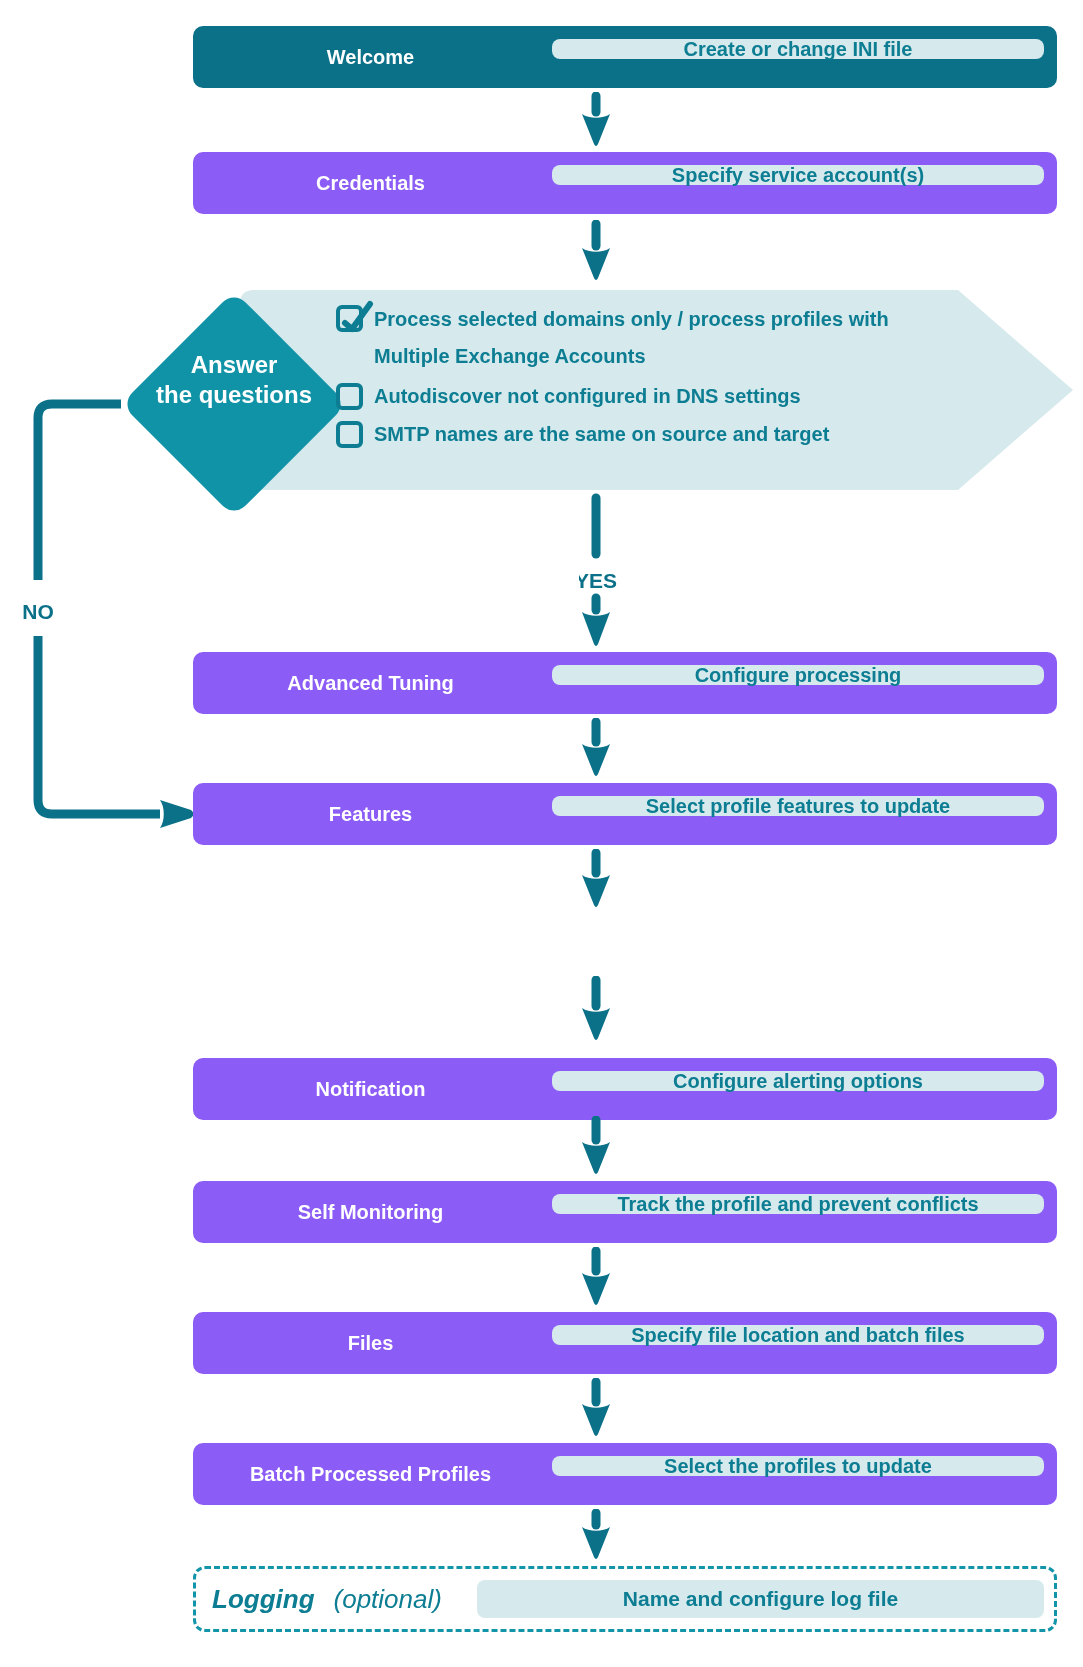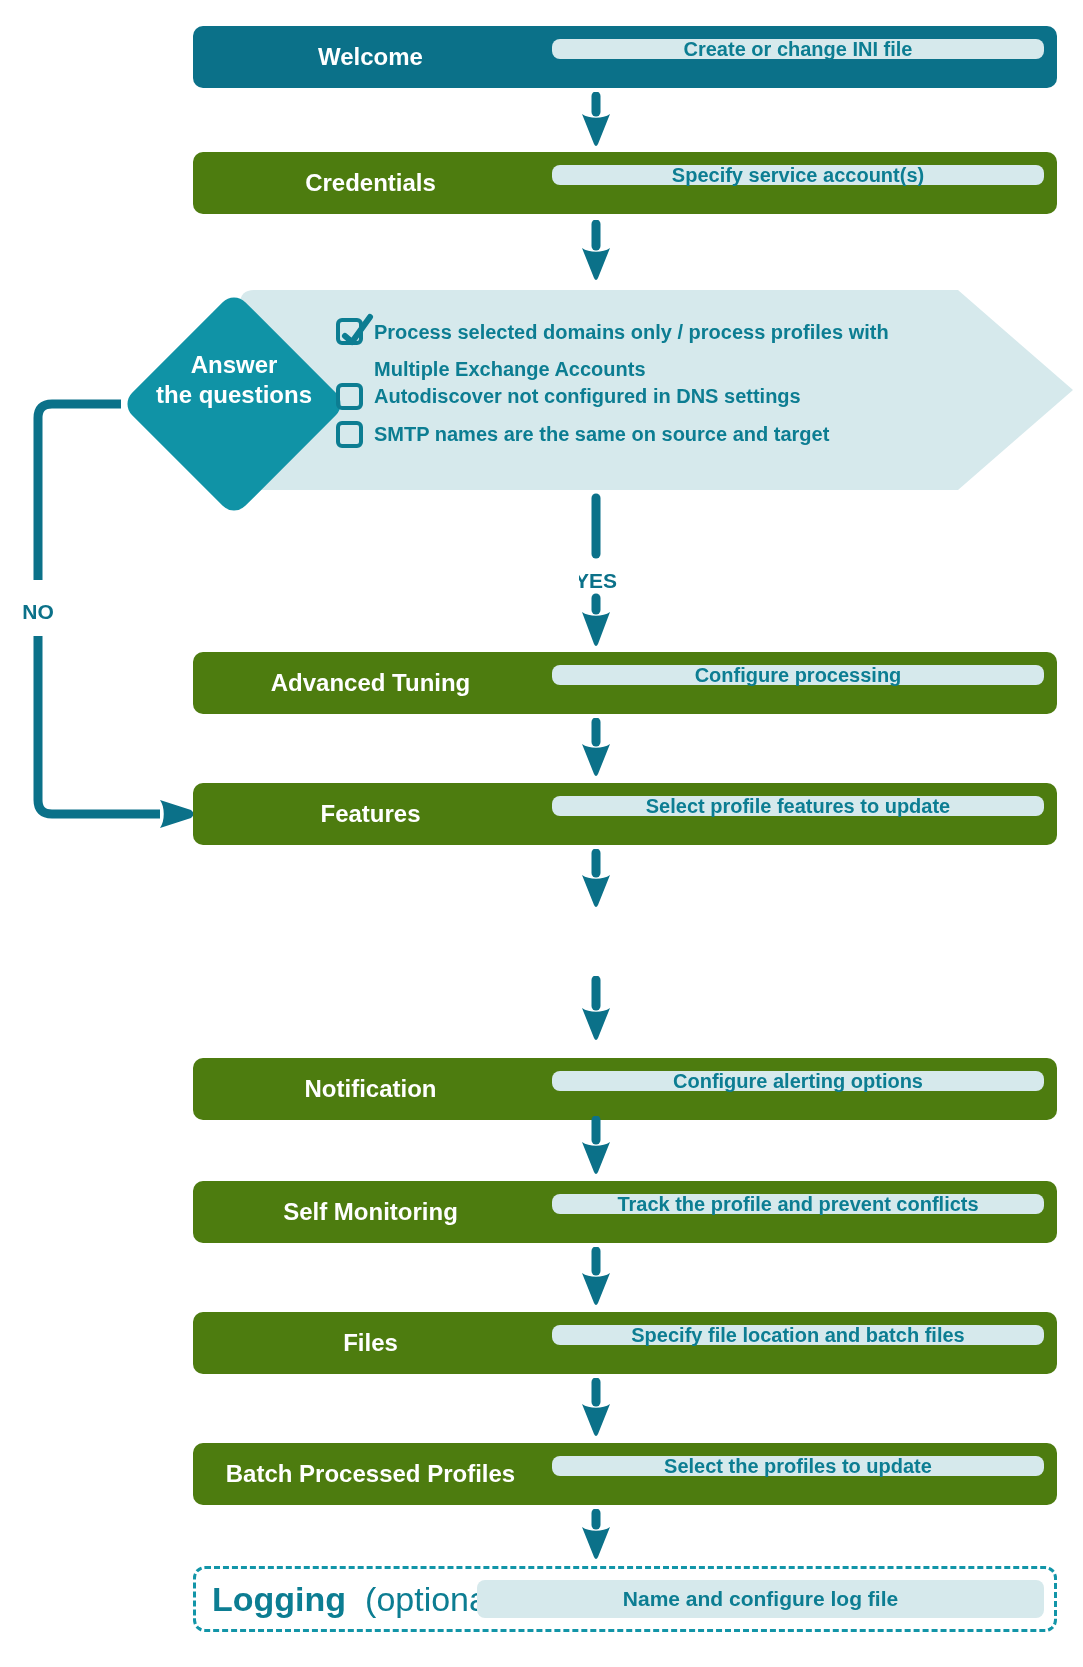--- a/index.html
+++ b/index.html
@@ -1,36 +1,36 @@
 <!DOCTYPE html>
 <html><head>
 <meta charset="utf-8">
 <style>
   html,body{margin:0;padding:0;background:#ffffff;}
   .canvas{
     position:relative;width:1083px;height:1667px;background:#ffffff;
     font-family:"Liberation Sans",sans-serif;overflow:hidden;
   }
-  .row{position:absolute;left:193px;width:864px;height:62px;border-radius:10px;background:#4d7c0f;}
+  .row{position:absolute;left:193px;width:864px;height:62px;border-radius:10px;background:#8b5cf6;}
   .row.dark{background:#0B7189;}
   .row.dashed{background:#ffffff;border:3px dashed #1295A8;border-radius:12px;box-sizing:border-box;}
   .row-label{
     position:absolute;left:0;top:0;height:100%;width:355px;
     display:flex;align-items:center;justify-content:center;
-    color:#ffffff;font-weight:bold;font-size:24px;white-space:nowrap;
+    color:#ffffff;font-weight:bold;font-size:20px;white-space:nowrap;
   }
   .row.dashed .row-label{color:#0C7D92;}
   .sub-box{
     position:absolute;left:359px;top:13px;width:492px;height:20px;border-radius:8px;
     background:#D6E9EC;display:flex;align-items:center;justify-content:center;
     color:#0C7D92;font-weight:bold;font-size:20px;white-space:nowrap;
   }
   .row.dashed .sub-box{left:356px;top:9px;}
   .row.logging .sub-box{left:281px;top:11px;width:567px;height:38px;font-size:21px;}
-  .row.logging .row-label{width:auto;left:16px;justify-content:center;font-size:34px;}
+  .row.logging .row-label{width:auto;left:16px;justify-content:center;font-size:26px;font-style:italic;}
   .row.logging .opt{font-weight:normal;margin-left:19px;}
   .panel-svg{position:absolute;left:238px;top:288px;}
   .diamond{
     position:absolute;left:154px;top:324px;width:160px;height:160px;
     background:#1093A6;border-radius:16px;transform:rotate(45deg);
   }
   .diamond-text{
     position:absolute;left:124px;top:350px;width:220px;text-align:center;
     color:#ffffff;font-weight:bold;font-size:24px;line-height:30px;
   }
@@ -85,21 +85,21 @@
     <path class="arrow-stroke" d="M28 256 L28 420 Q28 434 42 434 L150 434" stroke-width="9"></path>
     <path class="arrow-fill" d="M150 420 C155 427 155 441 150 448 L181 438 Q186 434 181 430 Z"></path>
   </svg>
 
   <div class="diamond"></div>
   <div class="diamond-text">
     <div>Answer</div>
     <div>the questions</div>
   </div>
 
-  <div class="chk-row first" style="left:336px;top:314px">
+  <div class="chk-row first" style="left:336px;top:301px">
     <span class="checkbox">
       <svg class="check-svg" width="40" height="40">
         <polyline points="9,28 16,34 34,9" fill="none" stroke="#0C7D92" stroke-width="6" stroke-linecap="round" stroke-linejoin="round"></polyline>
       </svg>
     </span>
     <span class="chk-text">Process selected domains only / process profiles with Multiple Exchange Accounts</span>
   </div>
 
   <div class="chk-row single" style="left:336px;top:381px">
     <span class="checkbox"></span>

